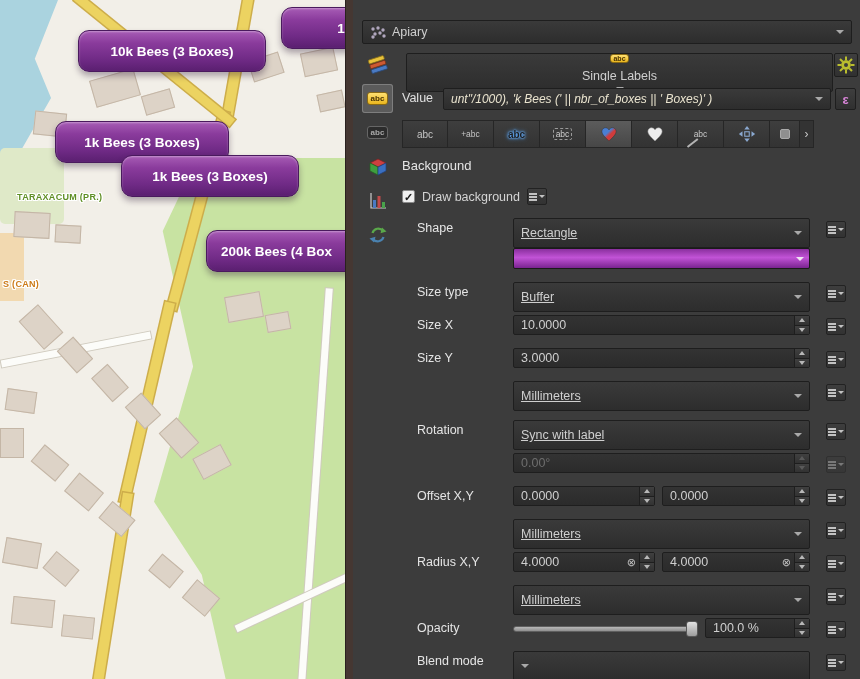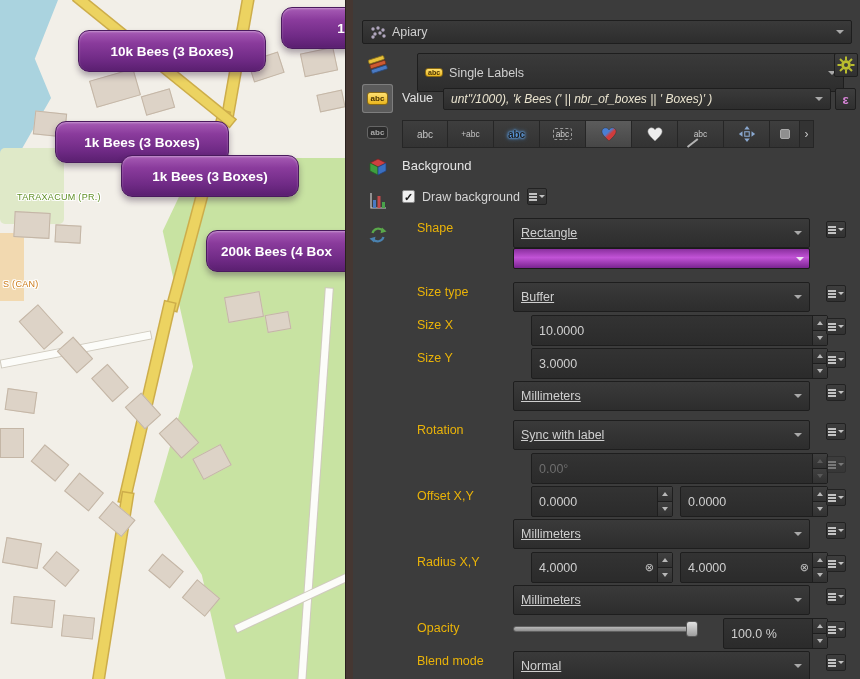--- a/index.html
+++ b/index.html
@@ -10,21 +10,21 @@
   .map { position:absolute; left:0; top:0; width:345px; height:679px; background:#f2efe8; overflow:hidden; }
   .water { position:absolute; left:0; top:0; width:58px; height:196px; background:#aad3df;
            clip-path:polygon(0 0,100% 0,60% 30%,88% 50%,22% 84%,0 100%); }
   .green-main { position:absolute; left:128px; top:158px; width:217px; height:521px; background:#c8e3a2;
            clip-path:polygon(32% 0,100% 0,100% 100%,45% 100%,34% 80%,12% 66%,30% 40%,16% 14%); }
   .green-soft { position:absolute; left:0; top:148px; width:64px; height:76px; background:#dfe9c8; border-radius:5px; }
   .orange-patch { position:absolute; left:0; top:233px; width:24px; height:68px; background:#f2d9b0; }
   .road-y { position:absolute; background:#ecd361; box-shadow:0 0 0 1.5px #cdad4a; }
   .road-w { position:absolute; background:#fcfcf9; box-shadow:0 0 0 1px #cfcabe; }
   .b { position:absolute; display:block; background:#ddd3c7; border:1px solid #c4b6a6; }
-  .map-note { position:absolute; font-size:9px; font-weight:normal; letter-spacing:.3px; white-space:nowrap;
+  .map-note { position:absolute; font-size:9px; font-weight:bold; letter-spacing:.3px; white-space:nowrap;
       text-shadow:-1px 0 #fff,1px 0 #fff,0 -1px #fff,0 1px #fff,-1px -1px #fff,1px 1px #fff,1px -1px #fff,-1px 1px #fff; }
   .note-green { color:#5f8f25; }
   .note-orange { color:#cc7a18; }
   .bubble { position:absolute; height:42px; border-radius:11px; color:#fff; font-weight:bold; font-size:13.5px;
       display:flex; align-items:center; justify-content:center; white-space:nowrap;
       background:linear-gradient(180deg,#a75cb5 0%,#8a3b9c 30%,#6f2a85 72%,#5a1f70 100%);
       border:1px solid #4a1a5e;
       box-shadow:0 4px 6px rgba(40,20,50,.35), inset 0 1px 2px rgba(255,255,255,.35); }
 
   .scrollstrip { position:absolute; left:345px; top:0; width:8px; height:679px; background:#453732; border-left:1px solid #2a211f; }
@@ -66,25 +66,25 @@
   .t-mask { font-size:8.5px; color:#cfcfcf; border:1px dashed #9a9a9a; border-radius:2px; padding:0 2px; }
   .t-call { position:relative; font-size:8.5px; color:#c6c6c6; }
   .t-call .slash { position:absolute; left:-8px; bottom:-4px; width:13px; height:1.5px; background:#b4b4b4; transform:rotate(-38deg); }
   .t-rend { width:10px; height:10px; border:1px solid #aaa; border-radius:2px; background:#8f8f8f; }
 
   .section-title { position:absolute; left:49px; top:158px; font-size:13px; color:#e4e4e4; }
   .cbrow { position:absolute; left:49px; top:188px; display:flex; align-items:center; gap:7px; }
   .cb { width:13px; height:13px; background:#f0f0f0; border:1px solid #8a8a8a; border-radius:2px;
         color:#1a1a1a; font-size:11px; line-height:12px; text-align:center; font-weight:bold; }
 
-  .flabel { position:absolute; left:64px; color:#eab308; white-space:nowrap; }
+  .flabel { position:absolute; left:64px; color:#e5e5e5; white-space:nowrap; }
   .ctrl { left:160px; width:297px; height:30px;text-decoration:underline; }
 
-  .spin { position:absolute; left:160px; width:297px; height:31px; background:linear-gradient(#333,#2b2b2b);
-          border:1px solid #1e1e1e; border-radius:2px; display:flex; align-items:center; color:#cfcfcf;margin-left:18px; }
+  .spin { position:absolute; left:160px; width:297px; height:20px; background:linear-gradient(#333,#2b2b2b);
+          border:1px solid #1e1e1e; border-radius:2px; display:flex; align-items:center; color:#cfcfcf; }
   .spin .val { padding-left:7px; flex:1; white-space:nowrap; overflow:hidden; }
   .clear { font-size:11px; color:#c2c2c2; margin-right:3px; }
   .spin-arrows { width:15px; align-self:stretch; border-left:1px solid #1e1e1e; display:flex; flex-direction:column; }
   .sa { flex:1; display:flex; align-items:center; justify-content:center; background:linear-gradient(#404040,#323232); }
   .sa + .sa { border-top:1px solid #1e1e1e; }
   .up-t { width:0; height:0; border-left:3px solid transparent; border-right:3px solid transparent; border-bottom:4px solid #b8b8b8; }
   .down-t { width:0; height:0; border-left:3px solid transparent; border-right:3px solid transparent; border-top:4px solid #b8b8b8; }
   .spin.disabled .val { color:#6e6e6e; }
   .spin.disabled .up-t { border-bottom-color:#5a5a5a; }
   .spin.disabled .down-t { border-top-color:#5a5a5a; }
@@ -229,21 +229,21 @@
       <div class="side-btn">
         <svg width="20" height="20" viewBox="0 0 20 20">
           <path d="M4.5 8 A6 6 0 0 1 15 6" stroke="#5aa84a" stroke-width="2.2" fill="none"></path>
           <polygon points="14,2.5 18.5,6.5 12.5,8.2" fill="#5aa84a"></polygon>
           <path d="M15.5 12 A6 6 0 0 1 5 14" stroke="#4a82b0" stroke-width="2.2" fill="none"></path>
           <polygon points="6,17.5 1.5,13.5 7.5,11.8" fill="#4a82b0"></polygon>
         </svg>
       </div>
     </div>
 
-    <div class="combo" style="left:64px;top:53px;width:427px;height:39px;">
+    <div class="combo" style="left:53px;top:53px;width:427px;height:39px;flex-direction:column;">
       <span class="lbl-tag" style="font-size:7px;padding:0 2px;"><span>abc</span></span>
       <span class="cval">Single Labels</span>
       <i class="caret"></i>
     </div>
     <span class="sqbtn" style="left:481px;top:53px;width:24px;height:24px;">
       <svg width="18" height="18" viewBox="0 0 18 18">
         <g fill="#b9bd2e">
           <rect x="8" y="0.5" width="2" height="4"></rect>
           <rect x="8" y="0.5" width="2" height="4" transform="rotate(45 9 9)"></rect>
           <rect x="8" y="0.5" width="2" height="4" transform="rotate(90 9 9)"></rect>
@@ -514,21 +514,20 @@
           </span>
         </span>
     </div>
     <span class="ddbtn" style="top:621px">
         <i class="ddbars"></i>
         <i class="ddarr"></i>
       </span>
 
     <span class="flabel" style="top:654px">Blend mode</span>
     <div class="combo ctrl" style="top:651px">
-      <span class="cval">Normal</span>
       <i class="caret"></i>
     </div>
     <span class="ddbtn" style="top:654px">
         <i class="ddbars"></i>
         <i class="ddarr"></i>
       </span>
 
   </div>
 </div>
 

